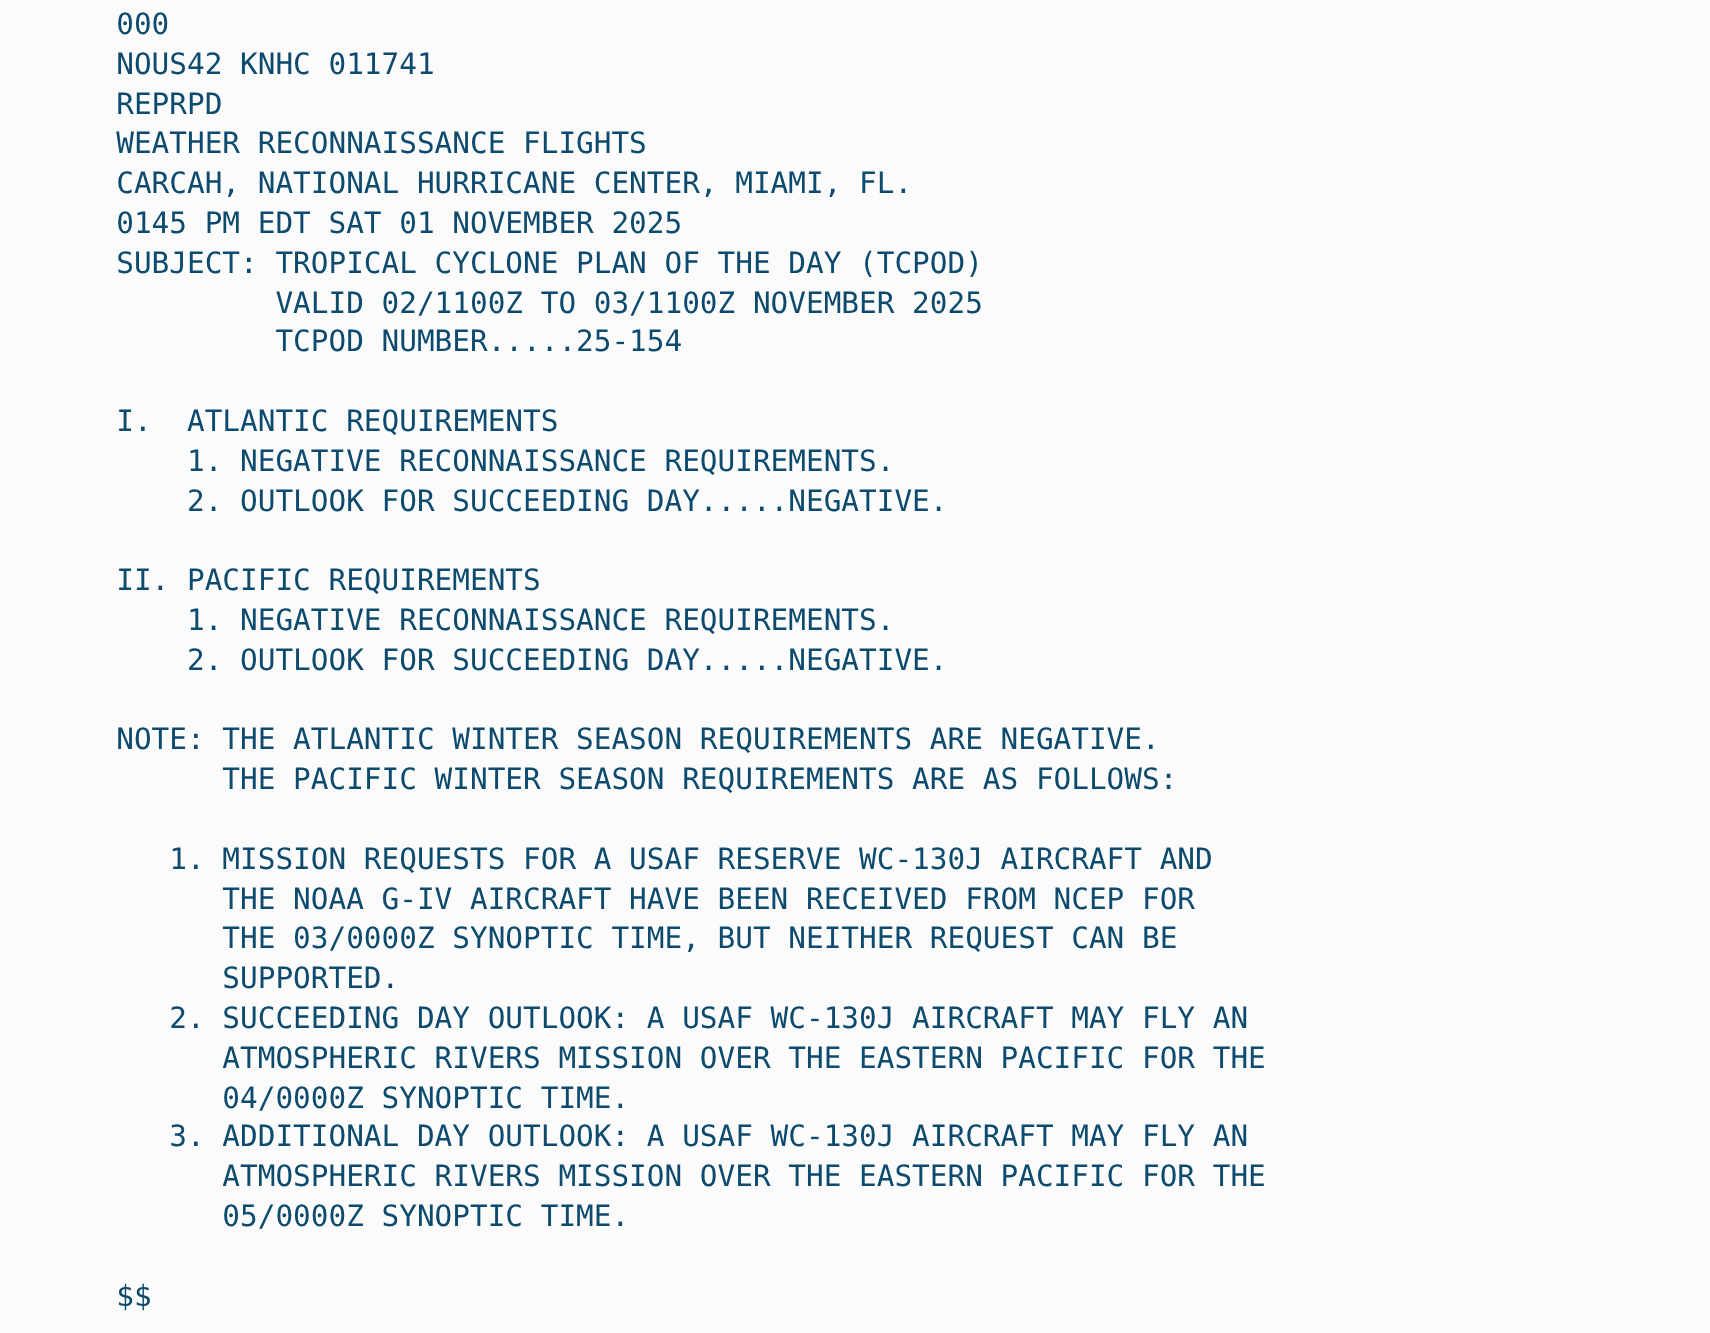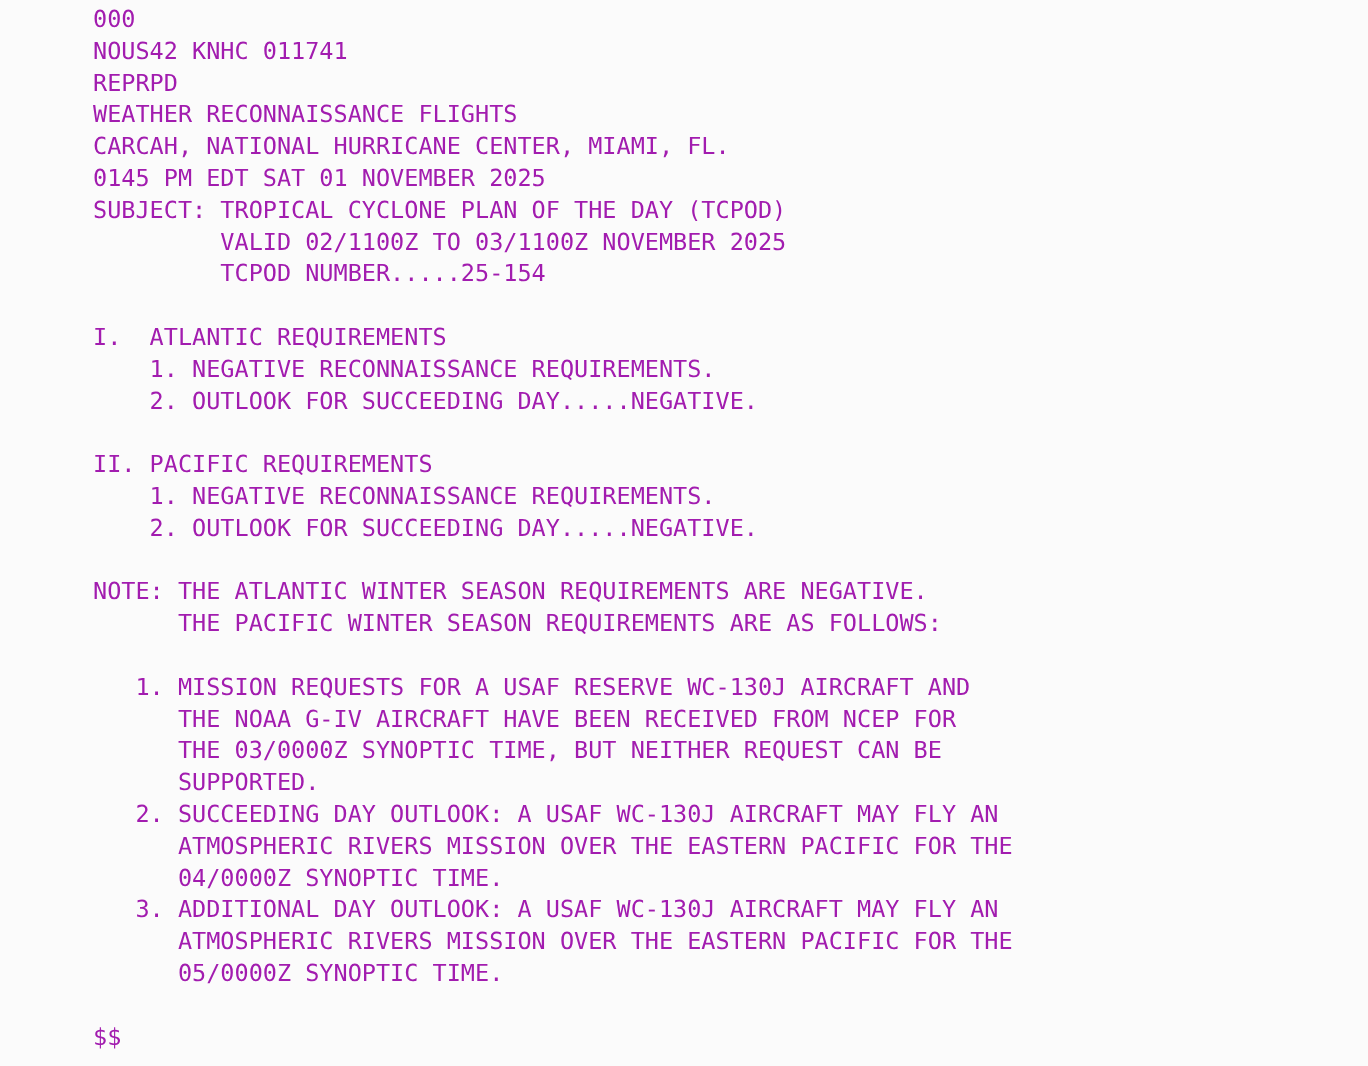--- a/index.html
+++ b/index.html
@@ -27,21 +27,21 @@
     color: #121212;
     white-space: pre;
     font-variant-ligatures: none;
     -webkit-font-smoothing: antialiased;
     text-rendering: geometricPrecision;
   }
 </style>
 </head>
 <body style="background: rgb(251, 251, 251);">
 
-<pre id="product-text" style="color: #a21caf;">000
+<pre id="product-text" style="color: #0c4a6e;">000
 NOUS42 KNHC 011741
 REPRPD
 WEATHER RECONNAISSANCE FLIGHTS
 CARCAH, NATIONAL HURRICANE CENTER, MIAMI, FL.
 0145 PM EDT SAT 01 NOVEMBER 2025
 SUBJECT: TROPICAL CYCLONE PLAN OF THE DAY (TCPOD)
          VALID 02/1100Z TO 03/1100Z NOVEMBER 2025
          TCPOD NUMBER.....25-154
 
 I.  ATLANTIC REQUIREMENTS

